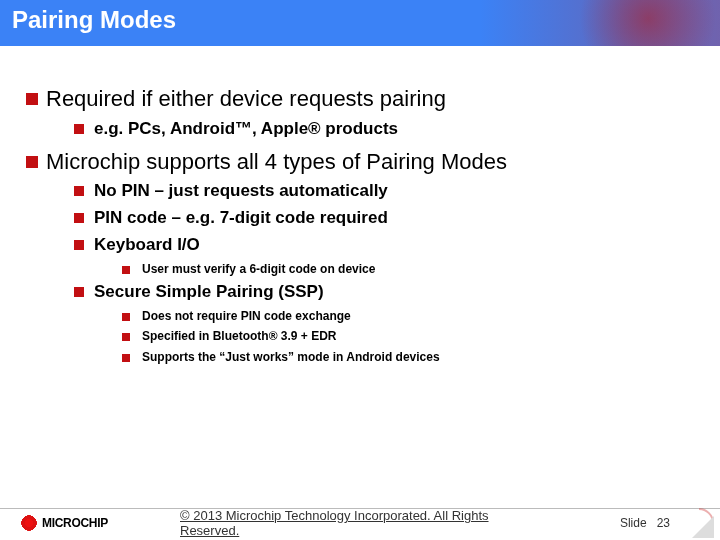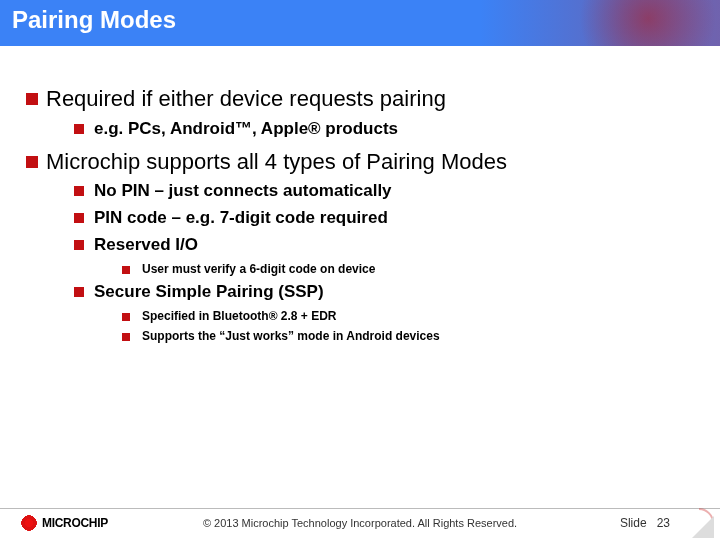--- a/index.html
+++ b/index.html
@@ -60,21 +60,21 @@
     margin-left: 20px;
   }
   .logo-mark {
     width: 18px; height: 18px; border-radius: 50%;
     background: radial-gradient(circle at 50% 50%, #e11 30%, transparent 31%),
                 radial-gradient(circle at 50% 50%, #fff 30%, #d11 31%, #d11 60%, transparent 61%);
   }
   .logo-text { font-size: 12px; font-weight: bold; letter-spacing: -0.3px; }
   .copyright {
     position: absolute; left: 50%; transform: translateX(-50%);
-    font-size: 11px; color: #333;
+    font-size: 13px; color: #333; text-decoration: underline;
   }
   .pagenum {
     position: absolute; right: 50px;
     font-size: 12px; color: #333;
   }
   .corner {
     position: absolute; right: 6px; bottom: 2px;
     width: 28px; height: 28px;
   }
   .corner::before {
@@ -101,32 +101,33 @@
   <ul class="l1">
     <li>
       <span>Required if either device requests pairing</span>
       <ul class="l2">
         <li><span>e.g. PCs, Android™, Apple® products</span></li>
       </ul>
     </li>
     <li>
       <span>Microchip supports all 4 types of Pairing Modes</span>
       <ul class="l2">
-        <li><span>No PIN – just connects automatically</span></li>
+        <li><span>No PIN – just requests automatically</span></li>
         <li><span>PIN code – e.g. 7-digit code required</span></li>
         <li>
-          <span>Reserved I/O</span>
+          <span>Keyboard I/O</span>
           <ul class="l3">
             <li><span>User must verify a 6-digit code on device</span></li>
           </ul>
         </li>
         <li>
           <span>Secure Simple Pairing (SSP)</span>
           <ul class="l3">
-            <li><span>Specified in Bluetooth® 2.8 + EDR</span></li>
+            <li><span>Does not require PIN code exchange</span></li>
+            <li><span>Specified in Bluetooth® 3.9 + EDR</span></li>
             <li><span>Supports the “Just works” mode in Android devices</span></li>
           </ul>
         </li>
       </ul>
     </li>
   </ul>
 </div>
 
 <div class="footer">
   <div class="logo">

